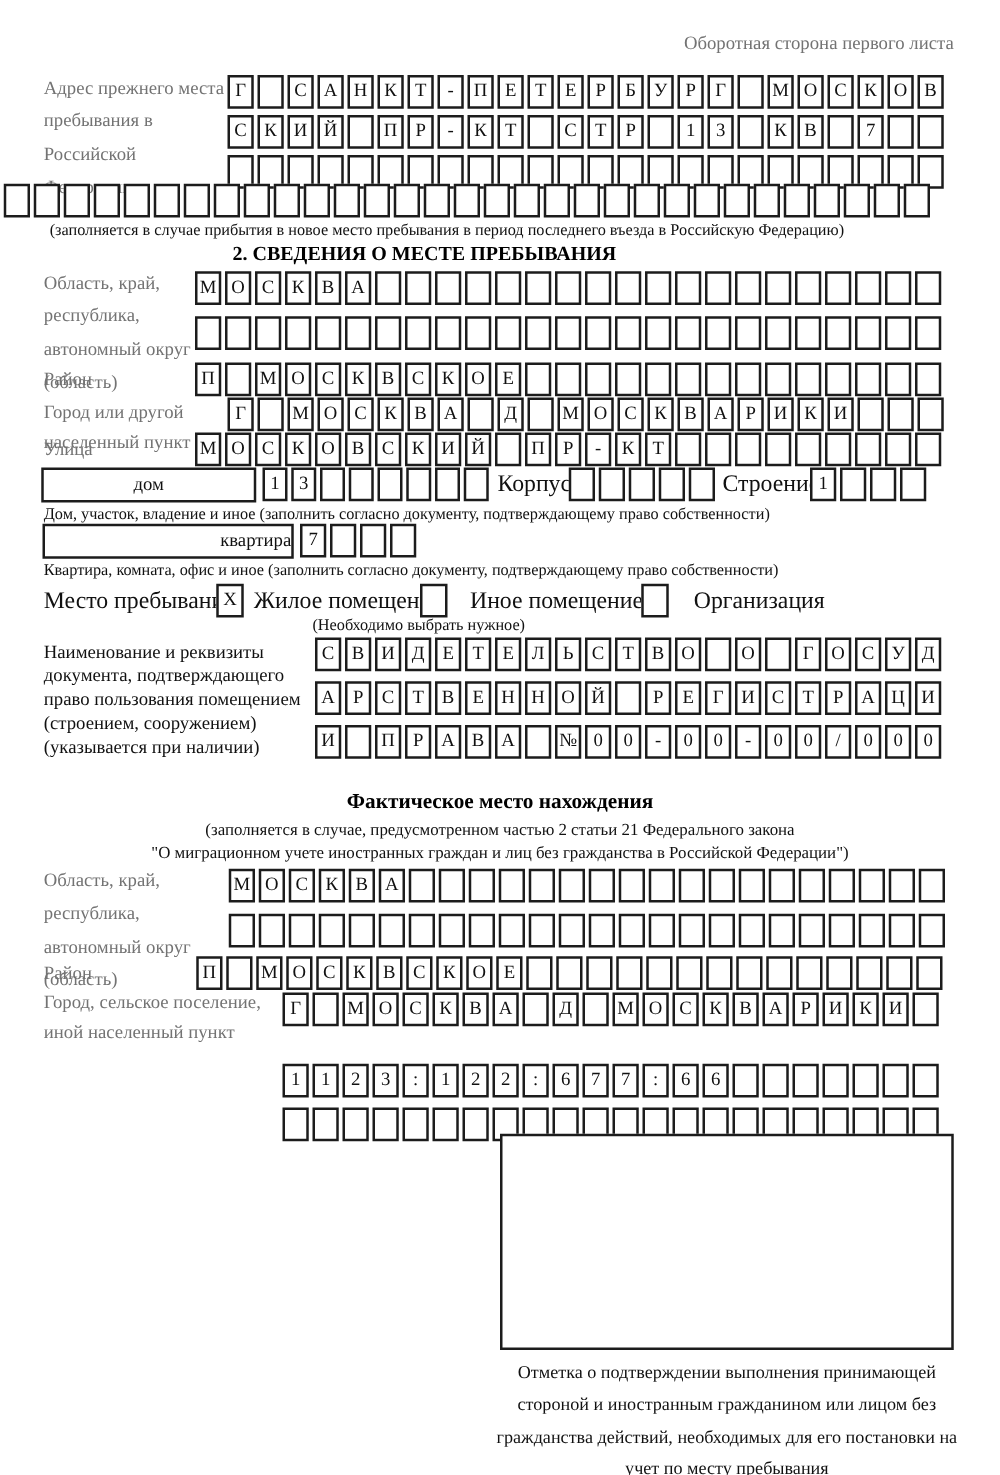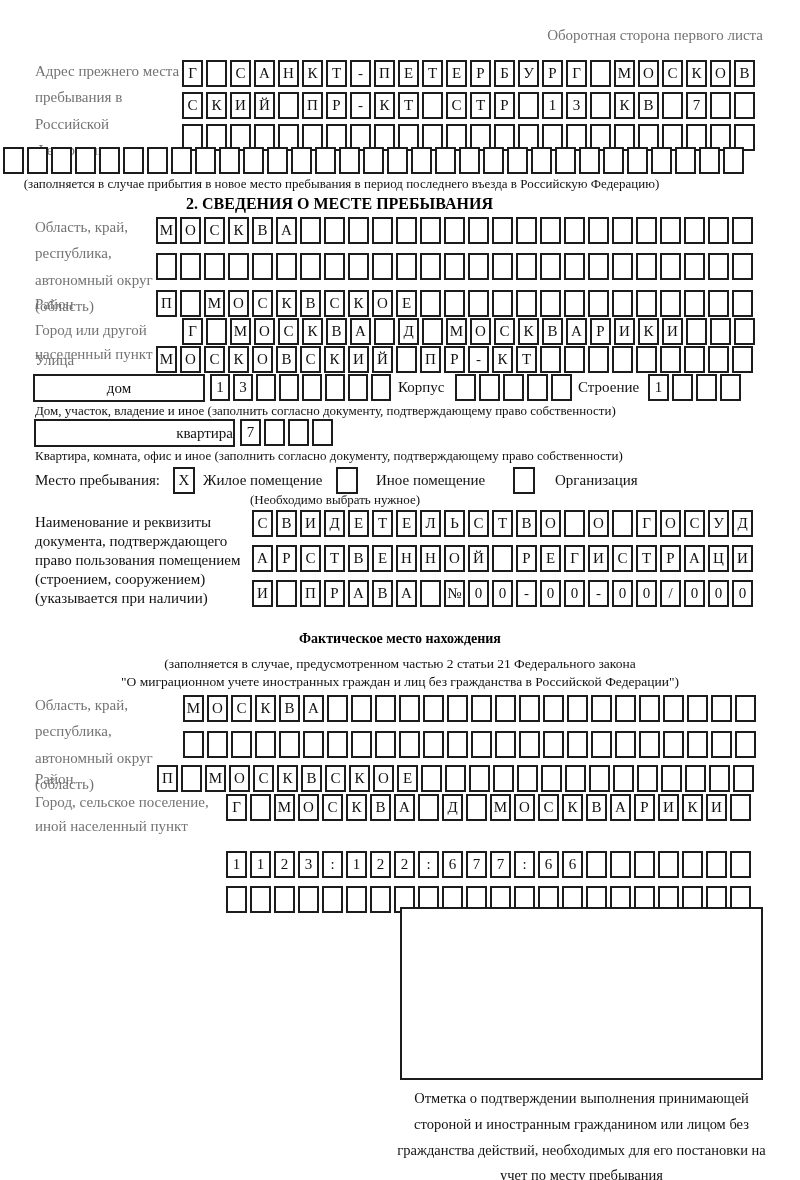--- a/index.html
+++ b/index.html
@@ -25,40 +25,40 @@
   .gap6{margin-bottom:6px;}
   .gap5{margin-bottom:5px;}
   .bigbox{
     position:absolute;box-sizing:border-box;height:28px;border:2px solid #1c1c1c;
     text-align:center;font-size:15px;line-height:24px;background:#fff;
   }
   .chk{
     position:absolute;box-sizing:border-box;width:22px;height:27px;border:2px solid #1c1c1c;
     text-align:center;font-size:15px;line-height:23px;background:#fff;
   }
-  .optlbl{position:absolute;font-size:15px;line-height:27px;white-space:nowrap;}
+  .optlbl{position:absolute;font-size:19px;line-height:27px;white-space:nowrap;}
   .markbox{
     position:absolute;box-sizing:border-box;border:2px solid #1c1c1c;background:#fff;
   }
 </style>
 </head>
 <body>
 
 <div class="sheet">
 
   <div class="abs lbl" style="top:22px;right:37px;">Оборотная сторона первого листа</div>
 
   <div class="abs lbl" style="left:35px;top:58px;width:145px;">Адрес прежнего места пребывания в Российской Федерации</div>
   <div class="abs" style="left:182px;top:60px;">
     <div class="boxrow vrow"><span class="cell">Г</span><span class="cell"></span><span class="cell">С</span><span class="cell">А</span><span class="cell">Н</span><span class="cell">К</span><span class="cell">Т</span><span class="cell">-</span><span class="cell">П</span><span class="cell">Е</span><span class="cell">Т</span><span class="cell">Е</span><span class="cell">Р</span><span class="cell">Б</span><span class="cell">У</span><span class="cell">Р</span><span class="cell">Г</span><span class="cell"></span><span class="cell">М</span><span class="cell">О</span><span class="cell">С</span><span class="cell">К</span><span class="cell">О</span><span class="cell">В</span></div>
     <div class="boxrow vrow"><span class="cell">С</span><span class="cell">К</span><span class="cell">И</span><span class="cell">Й</span><span class="cell"></span><span class="cell">П</span><span class="cell">Р</span><span class="cell">-</span><span class="cell">К</span><span class="cell">Т</span><span class="cell"></span><span class="cell">С</span><span class="cell">Т</span><span class="cell">Р</span><span class="cell"></span><span class="cell">1</span><span class="cell">3</span><span class="cell"></span><span class="cell">К</span><span class="cell">В</span><span class="cell"></span><span class="cell">7</span><span class="cell"></span><span class="cell"></span></div>
     <div class="boxrow"><span class="cell"></span><span class="cell"></span><span class="cell"></span><span class="cell"></span><span class="cell"></span><span class="cell"></span><span class="cell"></span><span class="cell"></span><span class="cell"></span><span class="cell"></span><span class="cell"></span><span class="cell"></span><span class="cell"></span><span class="cell"></span><span class="cell"></span><span class="cell"></span><span class="cell"></span><span class="cell"></span><span class="cell"></span><span class="cell"></span><span class="cell"></span><span class="cell"></span><span class="cell"></span><span class="cell"></span></div>
   </div>
   <div class="abs boxrow" style="left:3px;top:147px;"><span class="cell"></span><span class="cell"></span><span class="cell"></span><span class="cell"></span><span class="cell"></span><span class="cell"></span><span class="cell"></span><span class="cell"></span><span class="cell"></span><span class="cell"></span><span class="cell"></span><span class="cell"></span><span class="cell"></span><span class="cell"></span><span class="cell"></span><span class="cell"></span><span class="cell"></span><span class="cell"></span><span class="cell"></span><span class="cell"></span><span class="cell"></span><span class="cell"></span><span class="cell"></span><span class="cell"></span><span class="cell"></span><span class="cell"></span><span class="cell"></span><span class="cell"></span><span class="cell"></span><span class="cell"></span><span class="cell"></span></div>
-  <div class="abs note center" style="left:0;top:176px;width:683px;">(заполняется в случае прибытия в новое место пребывания в период последнего въезда в Российскую Федерацию)</div>
+  <div class="abs note center" style="left:16px;top:176px;width:683px;">(заполняется в случае прибытия в новое место пребывания в период последнего въезда в Российскую Федерацию)</div>
 
   <div class="abs title center" style="left:0;top:195px;width:679px;">2. СВЕДЕНИЯ О МЕСТЕ ПРЕБЫВАНИЯ</div>
 
   <div class="abs lbl" style="left:35px;top:214px;width:124px;">Область, край, республика, автономный округ (область)</div>
   <div class="abs" style="left:156px;top:217px;">
     <div class="boxrow gap6"><span class="cell">М</span><span class="cell">О</span><span class="cell">С</span><span class="cell">К</span><span class="cell">В</span><span class="cell">А</span><span class="cell"></span><span class="cell"></span><span class="cell"></span><span class="cell"></span><span class="cell"></span><span class="cell"></span><span class="cell"></span><span class="cell"></span><span class="cell"></span><span class="cell"></span><span class="cell"></span><span class="cell"></span><span class="cell"></span><span class="cell"></span><span class="cell"></span><span class="cell"></span><span class="cell"></span><span class="cell"></span><span class="cell"></span></div>
     <div class="boxrow"><span class="cell"></span><span class="cell"></span><span class="cell"></span><span class="cell"></span><span class="cell"></span><span class="cell"></span><span class="cell"></span><span class="cell"></span><span class="cell"></span><span class="cell"></span><span class="cell"></span><span class="cell"></span><span class="cell"></span><span class="cell"></span><span class="cell"></span><span class="cell"></span><span class="cell"></span><span class="cell"></span><span class="cell"></span><span class="cell"></span><span class="cell"></span><span class="cell"></span><span class="cell"></span><span class="cell"></span><span class="cell"></span></div>
   </div>
 
   <div class="abs lbl" style="left:35px;top:291px;">Район</div>
@@ -97,21 +97,21 @@
   </div>
   <div class="abs note center" style="left:180px;top:492px;width:310px;">(Необходимо выбрать нужное)</div>
 
   <div class="abs lbl-tight" style="left:35px;top:513px;width:218px;line-height:19px;">Наименование и реквизиты документа, подтверждающего право пользования помещением (строением, сооружением) (указывается при наличии)</div>
   <div class="abs" style="left:252px;top:510px;">
     <div class="boxrow gap5"><span class="cell">С</span><span class="cell">В</span><span class="cell">И</span><span class="cell">Д</span><span class="cell">Е</span><span class="cell">Т</span><span class="cell">Е</span><span class="cell">Л</span><span class="cell">Ь</span><span class="cell">С</span><span class="cell">Т</span><span class="cell">В</span><span class="cell">О</span><span class="cell"></span><span class="cell">О</span><span class="cell"></span><span class="cell">Г</span><span class="cell">О</span><span class="cell">С</span><span class="cell">У</span><span class="cell">Д</span></div>
     <div class="boxrow gap5"><span class="cell">А</span><span class="cell">Р</span><span class="cell">С</span><span class="cell">Т</span><span class="cell">В</span><span class="cell">Е</span><span class="cell">Н</span><span class="cell">Н</span><span class="cell">О</span><span class="cell">Й</span><span class="cell"></span><span class="cell">Р</span><span class="cell">Е</span><span class="cell">Г</span><span class="cell">И</span><span class="cell">С</span><span class="cell">Т</span><span class="cell">Р</span><span class="cell">А</span><span class="cell">Ц</span><span class="cell">И</span></div>
     <div class="boxrow"><span class="cell">И</span><span class="cell"></span><span class="cell">П</span><span class="cell">Р</span><span class="cell">А</span><span class="cell">В</span><span class="cell">А</span><span class="cell"></span><span class="cell">№</span><span class="cell">0</span><span class="cell">0</span><span class="cell">-</span><span class="cell">0</span><span class="cell">0</span><span class="cell">-</span><span class="cell">0</span><span class="cell">0</span><span class="cell">/</span><span class="cell">0</span><span class="cell">0</span><span class="cell">0</span></div>
   </div>
 
-  <div class="abs title center" style="left:0;top:631px;width:800px;font-size:14px;">Фактическое место нахождения</div>
+  <div class="abs title center" style="left:0;top:631px;width:800px;font-size:17px;">Фактическое место нахождения</div>
   <div class="abs note center" style="left:0;top:656px;width:800px;font-size:13.5px;">(заполняется в случае, предусмотренном частью 2 статьи 21 Федерального закона</div>
   <div class="abs note center" style="left:0;top:674px;width:800px;font-size:13.5px;">"О миграционном учете иностранных граждан и лиц без гражданства в Российской Федерации")</div>
 
   <div class="abs lbl" style="left:35px;top:692px;width:145px;">Область, край, республика, автономный округ (область)</div>
   <div class="abs" style="left:183px;top:695px;">
     <div class="boxrow gap6"><span class="cell">М</span><span class="cell">О</span><span class="cell">С</span><span class="cell">К</span><span class="cell">В</span><span class="cell">А</span><span class="cell"></span><span class="cell"></span><span class="cell"></span><span class="cell"></span><span class="cell"></span><span class="cell"></span><span class="cell"></span><span class="cell"></span><span class="cell"></span><span class="cell"></span><span class="cell"></span><span class="cell"></span><span class="cell"></span><span class="cell"></span><span class="cell"></span><span class="cell"></span><span class="cell"></span><span class="cell"></span></div>
     <div class="boxrow"><span class="cell"></span><span class="cell"></span><span class="cell"></span><span class="cell"></span><span class="cell"></span><span class="cell"></span><span class="cell"></span><span class="cell"></span><span class="cell"></span><span class="cell"></span><span class="cell"></span><span class="cell"></span><span class="cell"></span><span class="cell"></span><span class="cell"></span><span class="cell"></span><span class="cell"></span><span class="cell"></span><span class="cell"></span><span class="cell"></span><span class="cell"></span><span class="cell"></span><span class="cell"></span><span class="cell"></span></div>
   </div>
 
   <div class="abs lbl" style="left:35px;top:766px;">Район</div>

